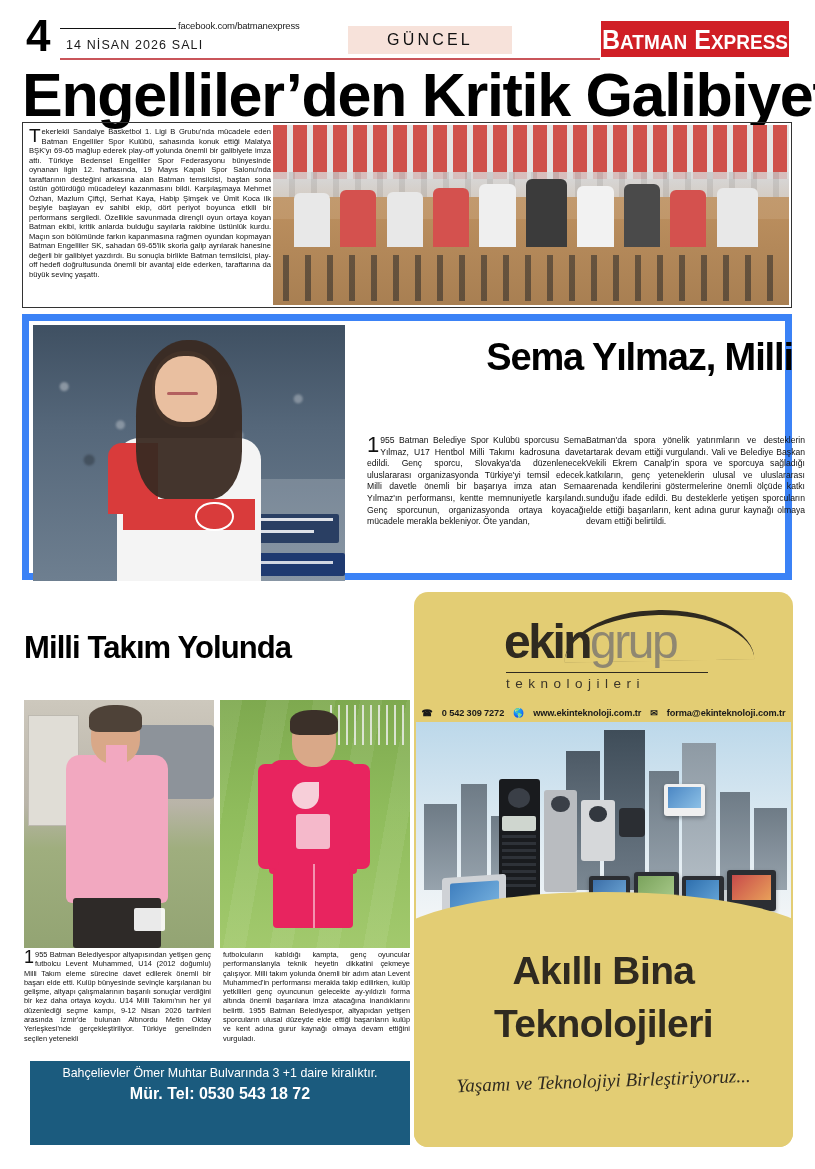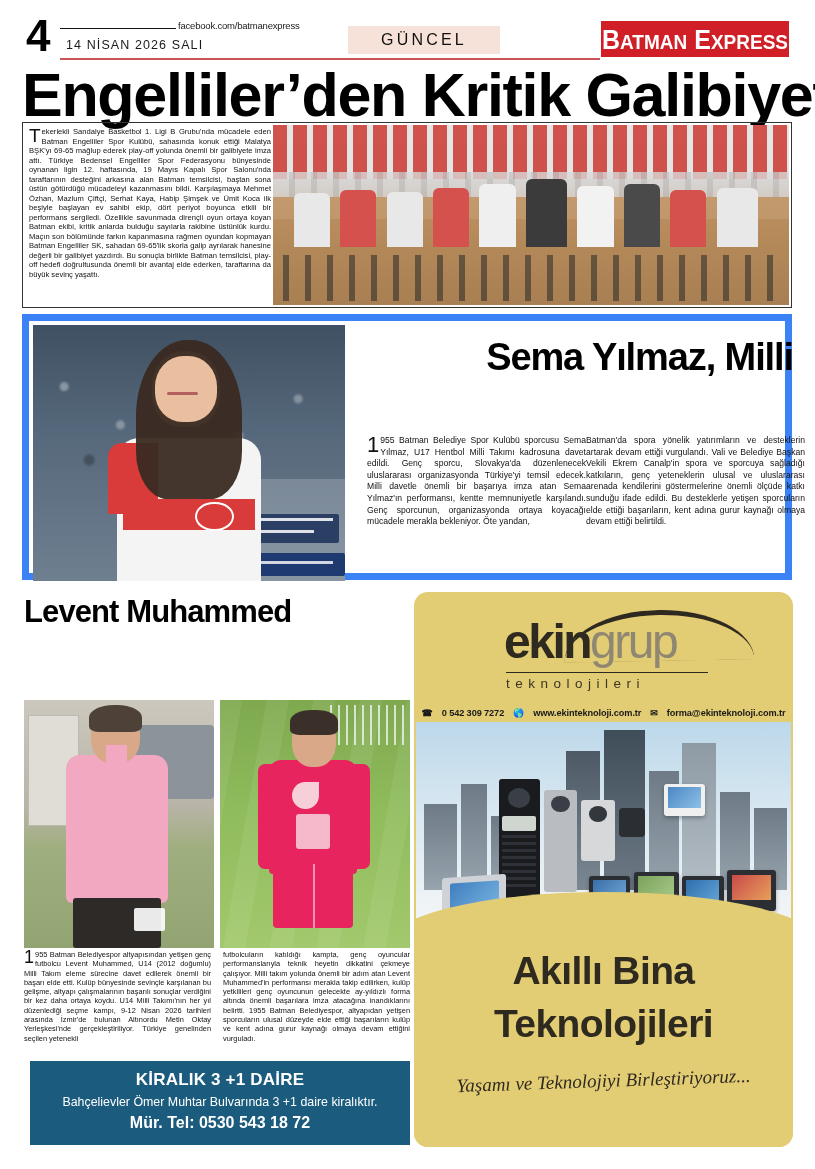--- a/index.html
+++ b/index.html
@@ -53,21 +53,21 @@
     position: absolute;
     left: 66px; top: 38px;
     font-size: 12.5px;
     letter-spacing: 1.1px;
     color: #1a1a1a;
     font-family: "Liberation Sans", sans-serif;
   }
   .section-tag {
     position: absolute;
     left: 348px; top: 26px;
-    width: 152px; height: 28px;
+    width: 164px; height: 28px;
     background: #f7e2da;
   }
   .section-tag span {
     display: block;
     text-align: center;
     line-height: 28px;
     font-size: 16px;
     letter-spacing: 3.2px;
     color: #111;
   }
@@ -513,21 +513,22 @@
       <span>Sema Yılmaz, Milli</span><br>
     </div>
 
     <div class="art2-cols">
       <div class="art2-col first">1955 Batman Belediye Spor Kulübü sporcusu Sema Yılmaz, U17 Hentbol Milli Takımı kadrosuna davet edildi. Genç sporcu, Slovakya'da düzenlenecek uluslararası organizasyonda Türkiye'yi temsil edecek. Milli davetle önemli bir başarıya imza atan Sema Yılmaz'ın performansı, kentte memnuniyetle karşılandı. Genç sporcunun, organizasyonda ortaya koyacağı mücadele merakla bekleniyor. Öte yandan,</div>
       <div class="art2-col">Batman'da spora yönelik yatırımların ve desteklerin artarak devam ettiği vurgulandı. Vali ve Belediye Başkan Vekili Ekrem Canalp'in spora ve sporcuya sağladığı katkıların, genç yeteneklerin ulusal ve uluslararası arenada kendilerini göstermelerine önemli ölçüde katkı sunduğu ifade edildi. Bu desteklerle yetişen sporcuların elde ettiği başarıların, kent adına gurur kaynağı olmaya devam ettiği belirtildi.</div>
     </div>
   </div>
 
   <div class="headline3">
-    <span>Levent Muhammed</span><br>
+    <br>
+    <span>Milli Takım Yolunda</span>
   </div>
 
   <div class="art3-photos">
     <div class="art3-photo">
       <div class="ph" style="left:0;top:0;width:100%;height:100%;background:linear-gradient(#cdc8bd 0%,#b9b4a8 42%,#9fae7e 60%,#93a473 100%);"></div>
       <div class="ph" style="left:55%;top:10%;width:45%;height:30%;background:#8d939a;border-radius:4px;"></div>
       <div class="ph" style="left:2%;top:6%;width:26%;height:44%;background:#e0ddd6;border:1px solid #bdb9b0;"></div>
       <div class="ph person-silh jersey-pink" style="left:22%;top:22%;width:54%;height:60%;border-radius:14px 14px 6px 6px;"></div>
       <div class="ph" style="left:35%;top:4%;width:26%;height:22%;background:#d9a888;border-radius:44%;"></div>
       <div class="ph" style="left:34%;top:2%;width:28%;height:11%;background:#4e4238;border-radius:46% 46% 20% 20%;"></div>
@@ -550,21 +551,20 @@
       <div class="ph" style="left:49%;top:66%;width:2px;height:26%;background:rgba(255,255,255,.5);"></div>
     </div>
   </div>
 
   <div class="art3-cols">
     <div class="art3-col first">1955 Batman Belediyespor altyapısından yetişen genç futbolcu Levent Muhammed, U14 (2012 doğumlu) Milli Takım eleme sürecine davet edilerek önemli bir başarı elde etti. Kulüp bünyesinde sevinçle karşılanan bu gelişme, altyapı çalışmalarının başarılı sonuçlar verdiğini bir kez daha ortaya koydu. U14 Milli Takımı'nın her yıl düzenlediği seçme kampı, 9-12 Nisan 2026 tarihleri arasında İzmir'de bulunan Altınordu Metin Oktay Yerleşkesi'nde gerçekleştiriliyor. Türkiye genelinden seçilen yetenekli</div>
     <div class="art3-col">futbolcuların katıldığı kampta, genç oyuncular performanslarıyla teknik heyetin dikkatini çekmeye çalışıyor. Milli takım yolunda önemli bir adım atan Levent Muhammed'in performansı merakla takip edilirken, kulüp yetkilileri genç oyuncunun gelecekte ay-yıldızlı forma altında önemli başarılara imza atacağına inandıklarını belirtti. 1955 Batman Belediyespor, altyapıdan yetişen sporcuların ulusal düzeyde elde ettiği başarıların kulüp ve kent adına gurur kaynağı olmaya devam ettiğini vurguladı.</div>
   </div>
 
   <div class="rent-ad">
-    <div class="rent-title">KİRALIK 3 +1 DAİRE</div>
     <div class="rent-desc">Bahçelievler Ömer Muhtar Bulvarında 3 +1 daire kiralıktır.</div>
     <div class="rent-tel">Mür. Tel: 0530 543 18 72</div>
   </div>
 
   <div class="ekin-ad">
     <div class="ekin-logo-area">
       <div class="ekin-swoosh"></div>
       <div class="ekin-word"><span class="dark">ek</span><span class="dark">i</span><span class="dark">n</span><span class="light">grup</span></div>
       <div class="ekin-underline"></div>
       <div class="ekin-sub">teknolojileri</div>

